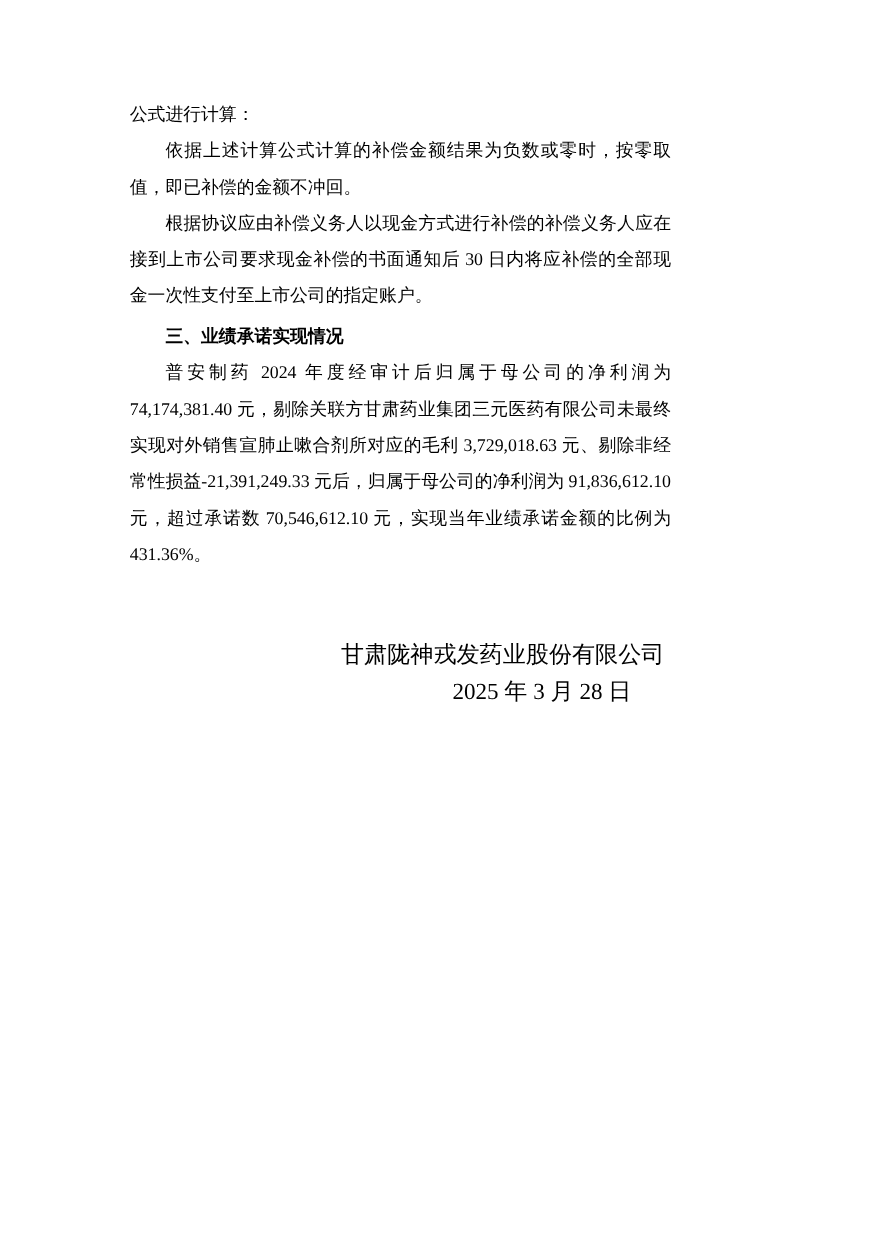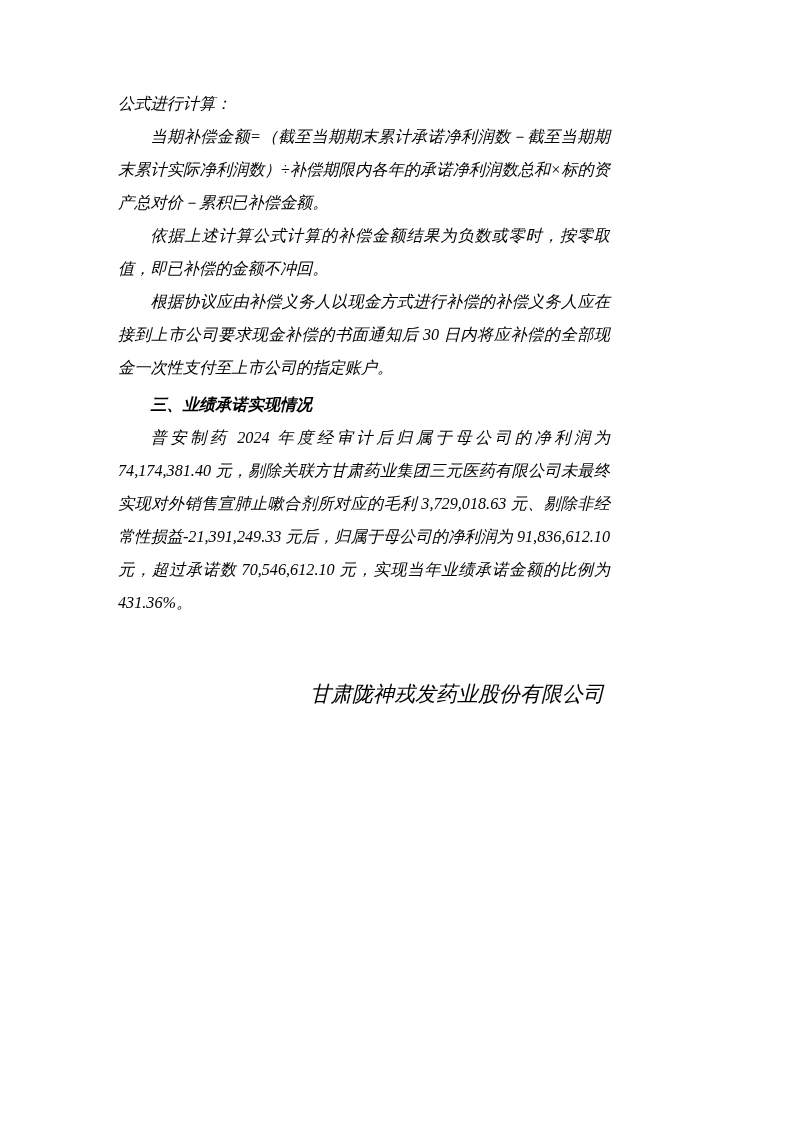--- a/index.html
+++ b/index.html
@@ -16,21 +16,20 @@
     overflow: hidden;
   }
   .page {
     position: absolute;
     left: 0;
     top: 0;
     width: 726px;
     height: 1122px;
     box-sizing: border-box;
     padding: 88px 116px 56px 118px;
-    font-style: italic;
   }
   .doc-body {
     font-size: 16.2px;
     line-height: 33px;
     text-align: justify;
     text-justify: inter-ideograph;
   }
   p {
     margin: 0;
     padding: 0;
@@ -60,29 +59,29 @@
   }
 </style>
 </head>
 <body>
 
 <div class="page">
   <div class="doc-body">
 
     <p class="noindent">公式进行计算：</p>
 
-    <p class="para">当期补偿金额=（截至当期期末累计承诺净利润数－截至当期期末累计实际净利润数）÷补偿期限内各年的承诺净利润数总和×标的资产总对价－累积已补偿金额。</p>
 
     <p class="para">依据上述计算公式计算的补偿金额结果为负数或零时，按零取值，即已补偿的金额不冲回。</p>
 
 
     <p class="para">根据协议应由补偿义务人以现金方式进行补偿的补偿义务人应在接到上市公司要求现金补偿的书面通知后 30 日内将应补偿的全部现金一次性支付至上市公司的指定账户。</p>
 
     <p class="heading">三、业绩承诺实现情况</p>
 
     <p class="para">普安制药 2024 年度经审计后归属于母公司的净利润为 74,174,381.40 元，剔除关联方甘肃药业集团三元医药有限公司未最终实现对外销售宣肺止嗽合剂所对应的毛利 3,729,018.63 元、剔除非经常性损益-21,391,249.33 元后，归属于母公司的净利润为 91,836,612.10 元，超过承诺数 70,546,612.10 元，实现当年业绩承诺金额的比例为 431.36%。</p>
 
     <div class="signature-block">
       <p class="sig-line-1">甘肃陇神戎发药业股份有限公司</p>
+      <p class="sig-line-2">2025 年 3 月 28 日</p>
     </div>
 
   </div>
 </div>
 
 </body></html>

